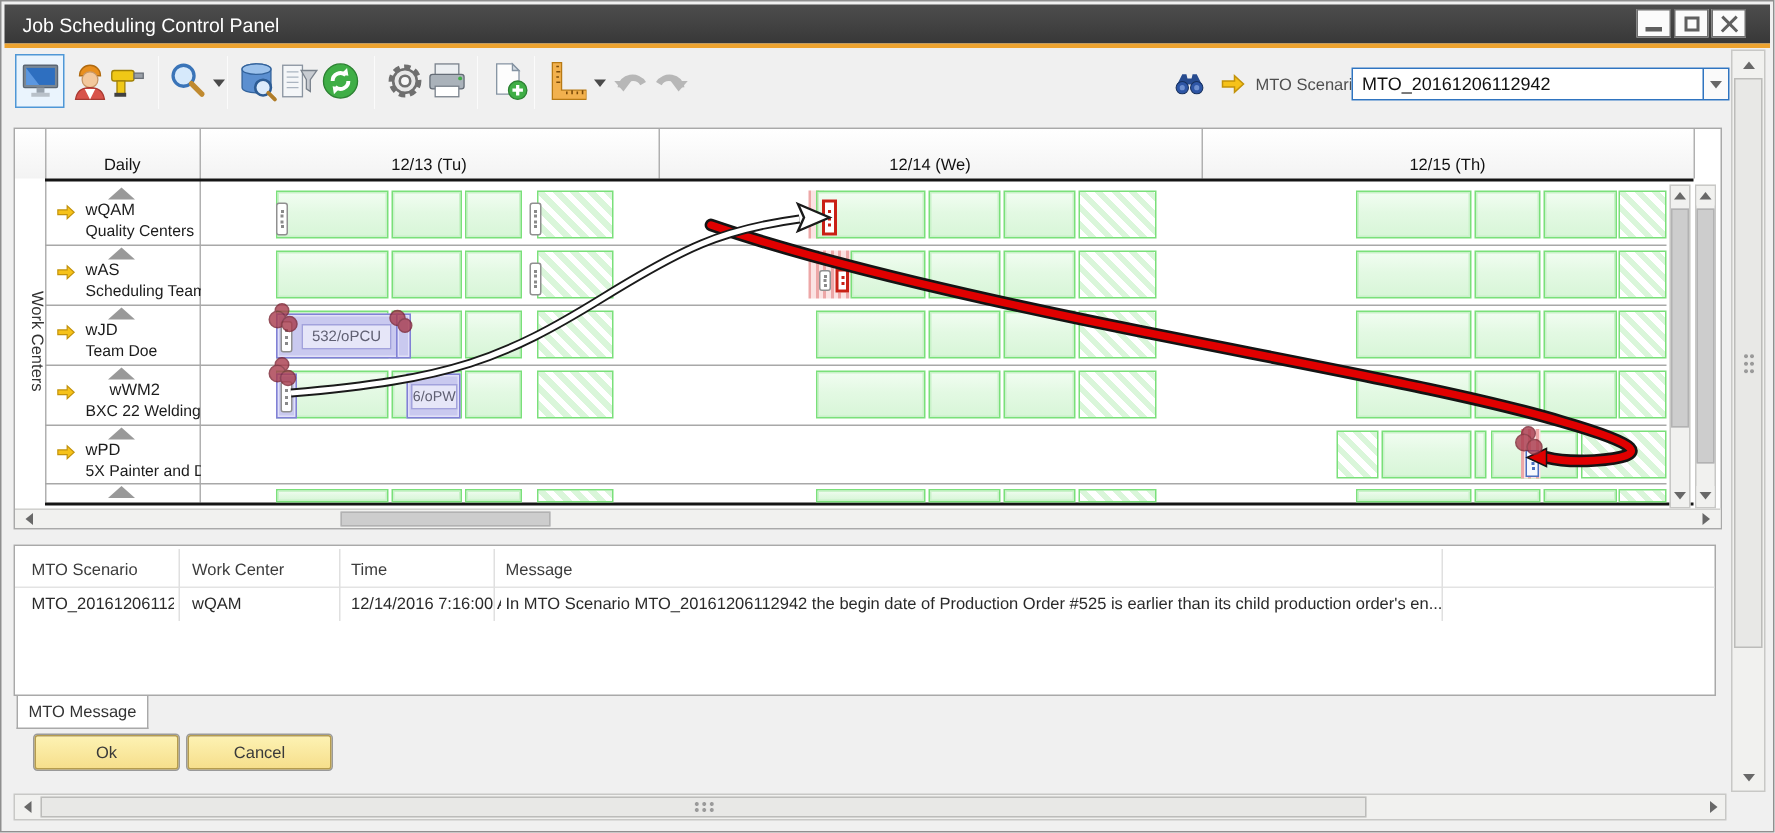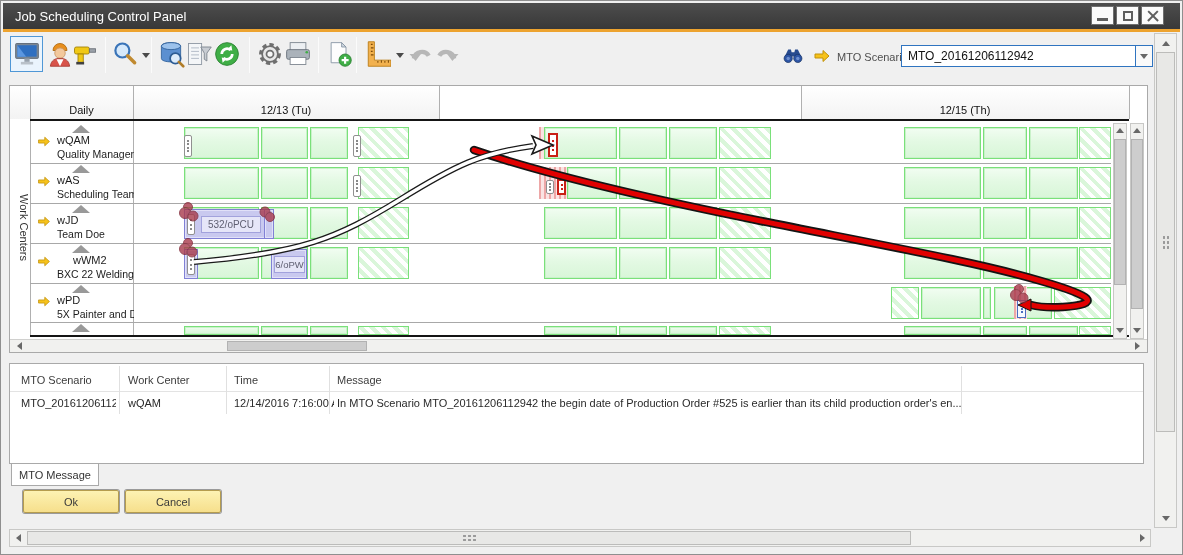--- a/index.html
+++ b/index.html
@@ -181,36 +181,37 @@
     <div class="dd">
         <span class="arr dn"></span>
       </div>
   </div>
 
   <div class="abs panel" style="left:8px;top:84px;width:1139px;height:268px"></div>
 
   <div class="abs hdrcell" style="left:9px;width:20px"></div>
   <div class="abs hdrcell" style="left:29px;width:103px">Daily</div>
   <div class="abs hdrcell" style="left:132px;width:306px">12/13 (Tu)</div>
+  <div class="abs hdrcell" style="left:438px;width:362px">12/14 (We)</div>
   <div class="abs hdrcell" style="left:800px;width:328px">12/15 (Th)</div>
   <div class="abs vline" style="left:29px;top:85px;height:249px"></div>
   <div class="abs vline" style="left:132px;top:85px;height:249px"></div>
   <div class="abs vline" style="left:438px;top:85px;height:33px"></div>
   <div class="abs vline" style="left:800px;top:85px;height:33px"></div>
   <div class="abs vline" style="left:1128px;top:85px;height:33px"></div>
   <div class="abs blackline" style="left:29px;top:118px;width:1099px"></div>
 
   <div class="abs axis" style="left:8px;top:120px;width:21px;height:214px">Work Centers</div>
 
   <span class="abs tri-up" style="left:71px;top:124px"></span>
   <svg class="abs" style="left:36px;top:135px" width="14" height="11" viewBox="0 0 18 14">
       <path d="M2 5h8V1.5L16 7l-6 5.5V9H2z" fill="#f6c21a" stroke="#c2920a"></path>
     </svg>
   <div class="abs wc-code" style="left:56px;top:133px">wQAM</div>
-  <div class="abs wc-name" style="left:56px;top:147px">Quality Manager</div>
+  <div class="abs wc-name" style="left:56px;top:147px">Quality Centers</div>
 
   <span class="abs tri-up" style="left:71px;top:164px"></span>
   <svg class="abs" style="left:36px;top:175px" width="14" height="11" viewBox="0 0 18 14">
       <path d="M2 5h8V1.5L16 7l-6 5.5V9H2z" fill="#f6c21a" stroke="#c2920a"></path>
     </svg>
   <div class="abs wc-code" style="left:56px;top:173px">wAS</div>
   <div class="abs wc-name" style="left:56px;top:187px">Scheduling Team</div>
 
   <span class="abs tri-up" style="left:71px;top:204px"></span>
   <svg class="abs" style="left:36px;top:215px" width="14" height="11" viewBox="0 0 18 14">

